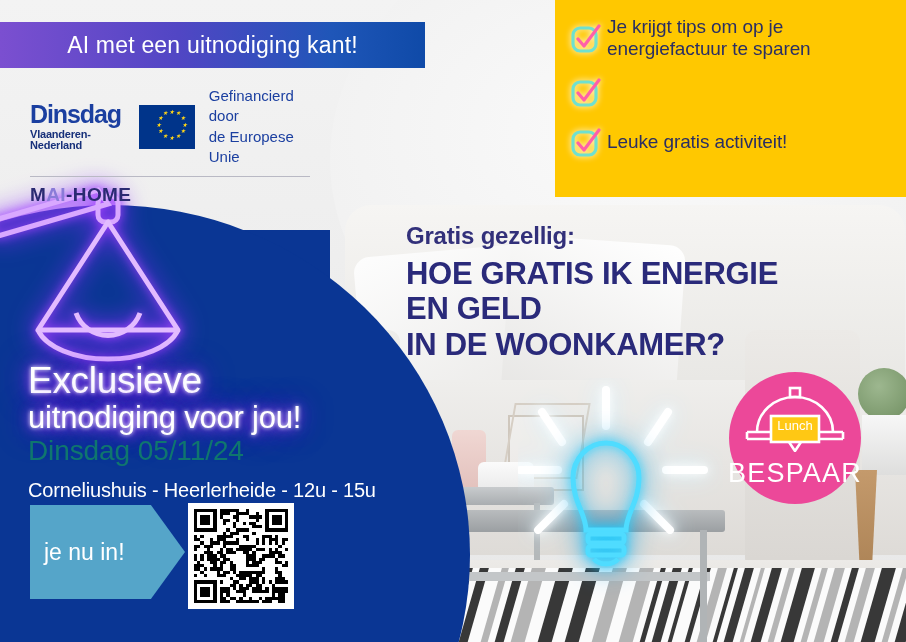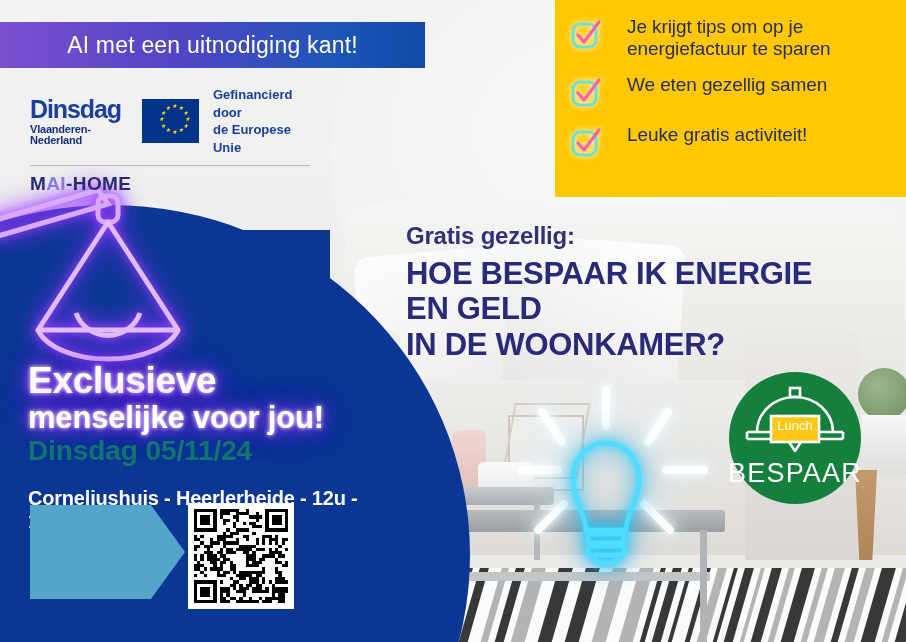--- a/index.html
+++ b/index.html
@@ -81,62 +81,62 @@
 
   
   .logos{position:absolute;left:30px;top:86px;width:280px;}
   .logo-row{display:flex;align-items:center;gap:14px;}
   .interreg{line-height:1;}
   .interreg .name{font-size:25px;font-weight:bold;color:#1b3fa0;letter-spacing:-1.1px;}
   .interreg .region{font-size:11px;font-weight:bold;color:#17307a;letter-spacing:-.2px;margin-top:2px;}
   .euflag{width:66px;height:44px;background:#00348a;position:relative;}
   .euflag .stars{position:absolute;inset:0;}
   .euflag .stars i{position:absolute;width:3px;height:3px;color:#ffd617;font-size:6px;line-height:3px;}
-  .eu-text{font-size:13px;font-weight:bold;color:#1b3fa0;line-height:1.35;}
+  .eu-text{font-size:15px;font-weight:normal;color:#1b3fa0;line-height:1.35;}
   .rule{width:280px;height:1px;background:#b9b9c4;margin:9px 0 7px;}
   .maihome{font-size:19px;font-weight:bold;color:#2a2a72;letter-spacing:.4px;}
   .maihome .ai{color:#8a7bd8;}
 
   
   .yellow{position:absolute;left:555px;top:0;width:351px;height:197px;background:#ffc800;}
   .check-list{padding:16px 12px 0 14px;}
-  .check-item{display:flex;align-items:flex-start;gap:24px;margin-bottom:14px;}
+  .check-item{display:flex;align-items:center;gap:4px;margin-bottom:14px;}
   .chk{flex:0 0 auto;width:34px;height:34px;position:relative;margin-top:2px;}
   .chk svg{filter:drop-shadow(0 0 3px #ffffff);}
   .check-text{color:#2b2f63;font-size:19px;line-height:1.17;letter-spacing:-.1px;}
 
   
   .lamp{position:absolute;left:-20px;top:182px;width:260px;height:185px;}
   .lamp svg{filter:drop-shadow(0 0 5px #a646ff) drop-shadow(0 0 12px #8b2bff);}
 
   
   .bulb{position:absolute;left:518px;top:378px;width:205px;height:225px;}
   .bulb .glass{filter:drop-shadow(0 0 5px #25d2ff) drop-shadow(0 0 13px #14a9e8);}
   .bulb .ray{filter:drop-shadow(0 0 5px #ffffff) drop-shadow(0 0 11px #d8f4ff);}
 
   
   .main-copy{position:absolute;left:406px;top:222px;width:470px;}
   .kicker{color:#32307a;font-size:24px;font-weight:bold;letter-spacing:-.2px;}
   .headline{color:#2a2a7a;font-size:31px;font-weight:bold;line-height:1.14;letter-spacing:-.3px;margin-top:6px;}
 
   
   .badge{position:absolute;left:729px;top:372px;width:132px;height:132px;border-radius:50%;
-    background:#15803d;display:flex;flex-direction:column;align-items:center;justify-content:flex-start;}
+    background:#ec4899;display:flex;flex-direction:column;align-items:center;justify-content:flex-start;}
   .badge .cloche{margin-top:14px;}
   .badge .gratis{color:#ffffff;font-size:27px;letter-spacing:1.2px;margin-top:2px;}
   .cloche-lunch{position:absolute;left:0;right:0;top:46px;text-align:center;color:#fff;font-size:13px;}
 
   
-  .invite{position:absolute;left:28px;top:362px;width:360px;font-weight:bold;}
+  .invite{position:absolute;left:28px;top:362px;width:360px;}
   .neon-l1{color:#ffffff;font-size:37px;line-height:1.02;letter-spacing:-.3px;
     text-shadow:0 0 4px #ffffff,0 0 12px #b14dff,0 0 22px #8a2bff,0 0 34px #6d18e0;}
   .neon-l2{color:#ffffff;font-size:31px;line-height:1.12;letter-spacing:-.2px;margin-top:1px;
     text-shadow:0 0 4px #ffffff,0 0 12px #b14dff,0 0 22px #8a2bff,0 0 34px #6d18e0;}
   .when{color:#0f766e;font-size:28px;letter-spacing:-.1px;}
-  .where{color:#ffffff;font-size:20px;margin-top:20px;letter-spacing:-.2px;}
+  .where{color:#ffffff;font-size:20px;margin-top:12px;letter-spacing:-.2px;}
 
   
   .signup{position:absolute;left:30px;top:505px;width:155px;height:94px;
     background:#55a5c9;clip-path:polygon(0 0,78% 0,100% 50%,78% 100%,0 100%);
     display:flex;flex-direction:column;justify-content:center;padding-left:14px;box-sizing:border-box;}
   .signup span{color:#ffffff;font-size:23px;line-height:1.24;}
   .qr{position:absolute;left:188px;top:503px;width:106px;height:106px;background:#ffffff;padding:6px;box-sizing:border-box;}
   .qr svg{display:block;}
 </style>
 </head>
@@ -282,36 +282,35 @@
               <rect x="4" y="6" width="23" height="23" rx="7" stroke="#6fe0cf" stroke-width="3.2"></rect>
               <path d="M9 17 L15 24 L30 4" stroke="#ff5fa8" stroke-width="3.2" stroke-linecap="round" stroke-linejoin="round"></path>
             </svg></span>
           <span class="check-text">Je krijgt tips om op je energiefactuur te sparen</span>
         </div>
         <div class="check-item">
           <span class="chk"><svg width="34" height="34" viewBox="0 0 34 34" fill="none">
               <rect x="4" y="6" width="23" height="23" rx="7" stroke="#6fe0cf" stroke-width="3.2"></rect>
               <path d="M9 17 L15 24 L30 4" stroke="#ff5fa8" stroke-width="3.2" stroke-linecap="round" stroke-linejoin="round"></path>
             </svg></span>
-          <span class="check-text">We eten gezellig samen</span>
         </div>
         <div class="check-item">
           <span class="chk"><svg width="34" height="34" viewBox="0 0 34 34" fill="none">
               <rect x="4" y="6" width="23" height="23" rx="7" stroke="#6fe0cf" stroke-width="3.2"></rect>
               <path d="M9 17 L15 24 L30 4" stroke="#ff5fa8" stroke-width="3.2" stroke-linecap="round" stroke-linejoin="round"></path>
             </svg></span>
           <span class="check-text">Leuke gratis activiteit!</span>
         </div>
       </div>
   </div>
 
   <div class="main-copy">
     <div class="kicker">Gratis gezellig:</div>
     <div class="headline">
-      <div>HOE BESPAAR IK ENERGIE</div>
+      <div>HOE GRATIS IK ENERGIE</div>
       <div>EN GELD</div>
       <div>IN DE WOONKAMER?</div>
     </div>
   </div>
 
   <div class="badge">
     <div class="cloche">
       <svg width="104" height="66" viewBox="0 0 104 66" fill="none" stroke="#ffffff" stroke-width="2.6">
         <rect x="47" y="2" width="10" height="9"></rect>
         <path d="M14 46 A38 35 0 0 1 90 46"></path>
@@ -322,26 +321,27 @@
         <rect x="28" y="30" width="48" height="26" fill="#ffc814"></rect>
         <path d="M46 56 L52 65 L58 56"></path>
       </svg>
     </div>
     <div class="cloche-lunch">Lunch</div>
     <div class="gratis">BESPAAR</div>
   </div>
 
   <div class="invite">
     <div class="neon-l1">Exclusieve</div>
-    <div class="neon-l2">menselijke voor jou!</div>
+    <div class="neon-l2">uitnodiging voor jou!</div>
     <div class="when">Dinsdag 05/11/24</div>
     <div class="where">Corneliushuis - Heerlerheide - 12u - 15u</div>
   </div>
 
   <div class="signup">
+    <span>je nu in!</span>
   </div>
 
   <div class="qr">
     <svg id="qr-svg" width="94" height="94" viewBox="0 0 29 29" shape-rendering="crispEdges">
         <rect width="29" height="29" fill="#fff"></rect>
         <rect x="0" y="0" width="1" height="1" fill="#000"></rect>
         <rect x="1" y="0" width="1" height="1" fill="#000"></rect>
         <rect x="2" y="0" width="1" height="1" fill="#000"></rect>
         <rect x="3" y="0" width="1" height="1" fill="#000"></rect>
         <rect x="4" y="0" width="1" height="1" fill="#000"></rect>

